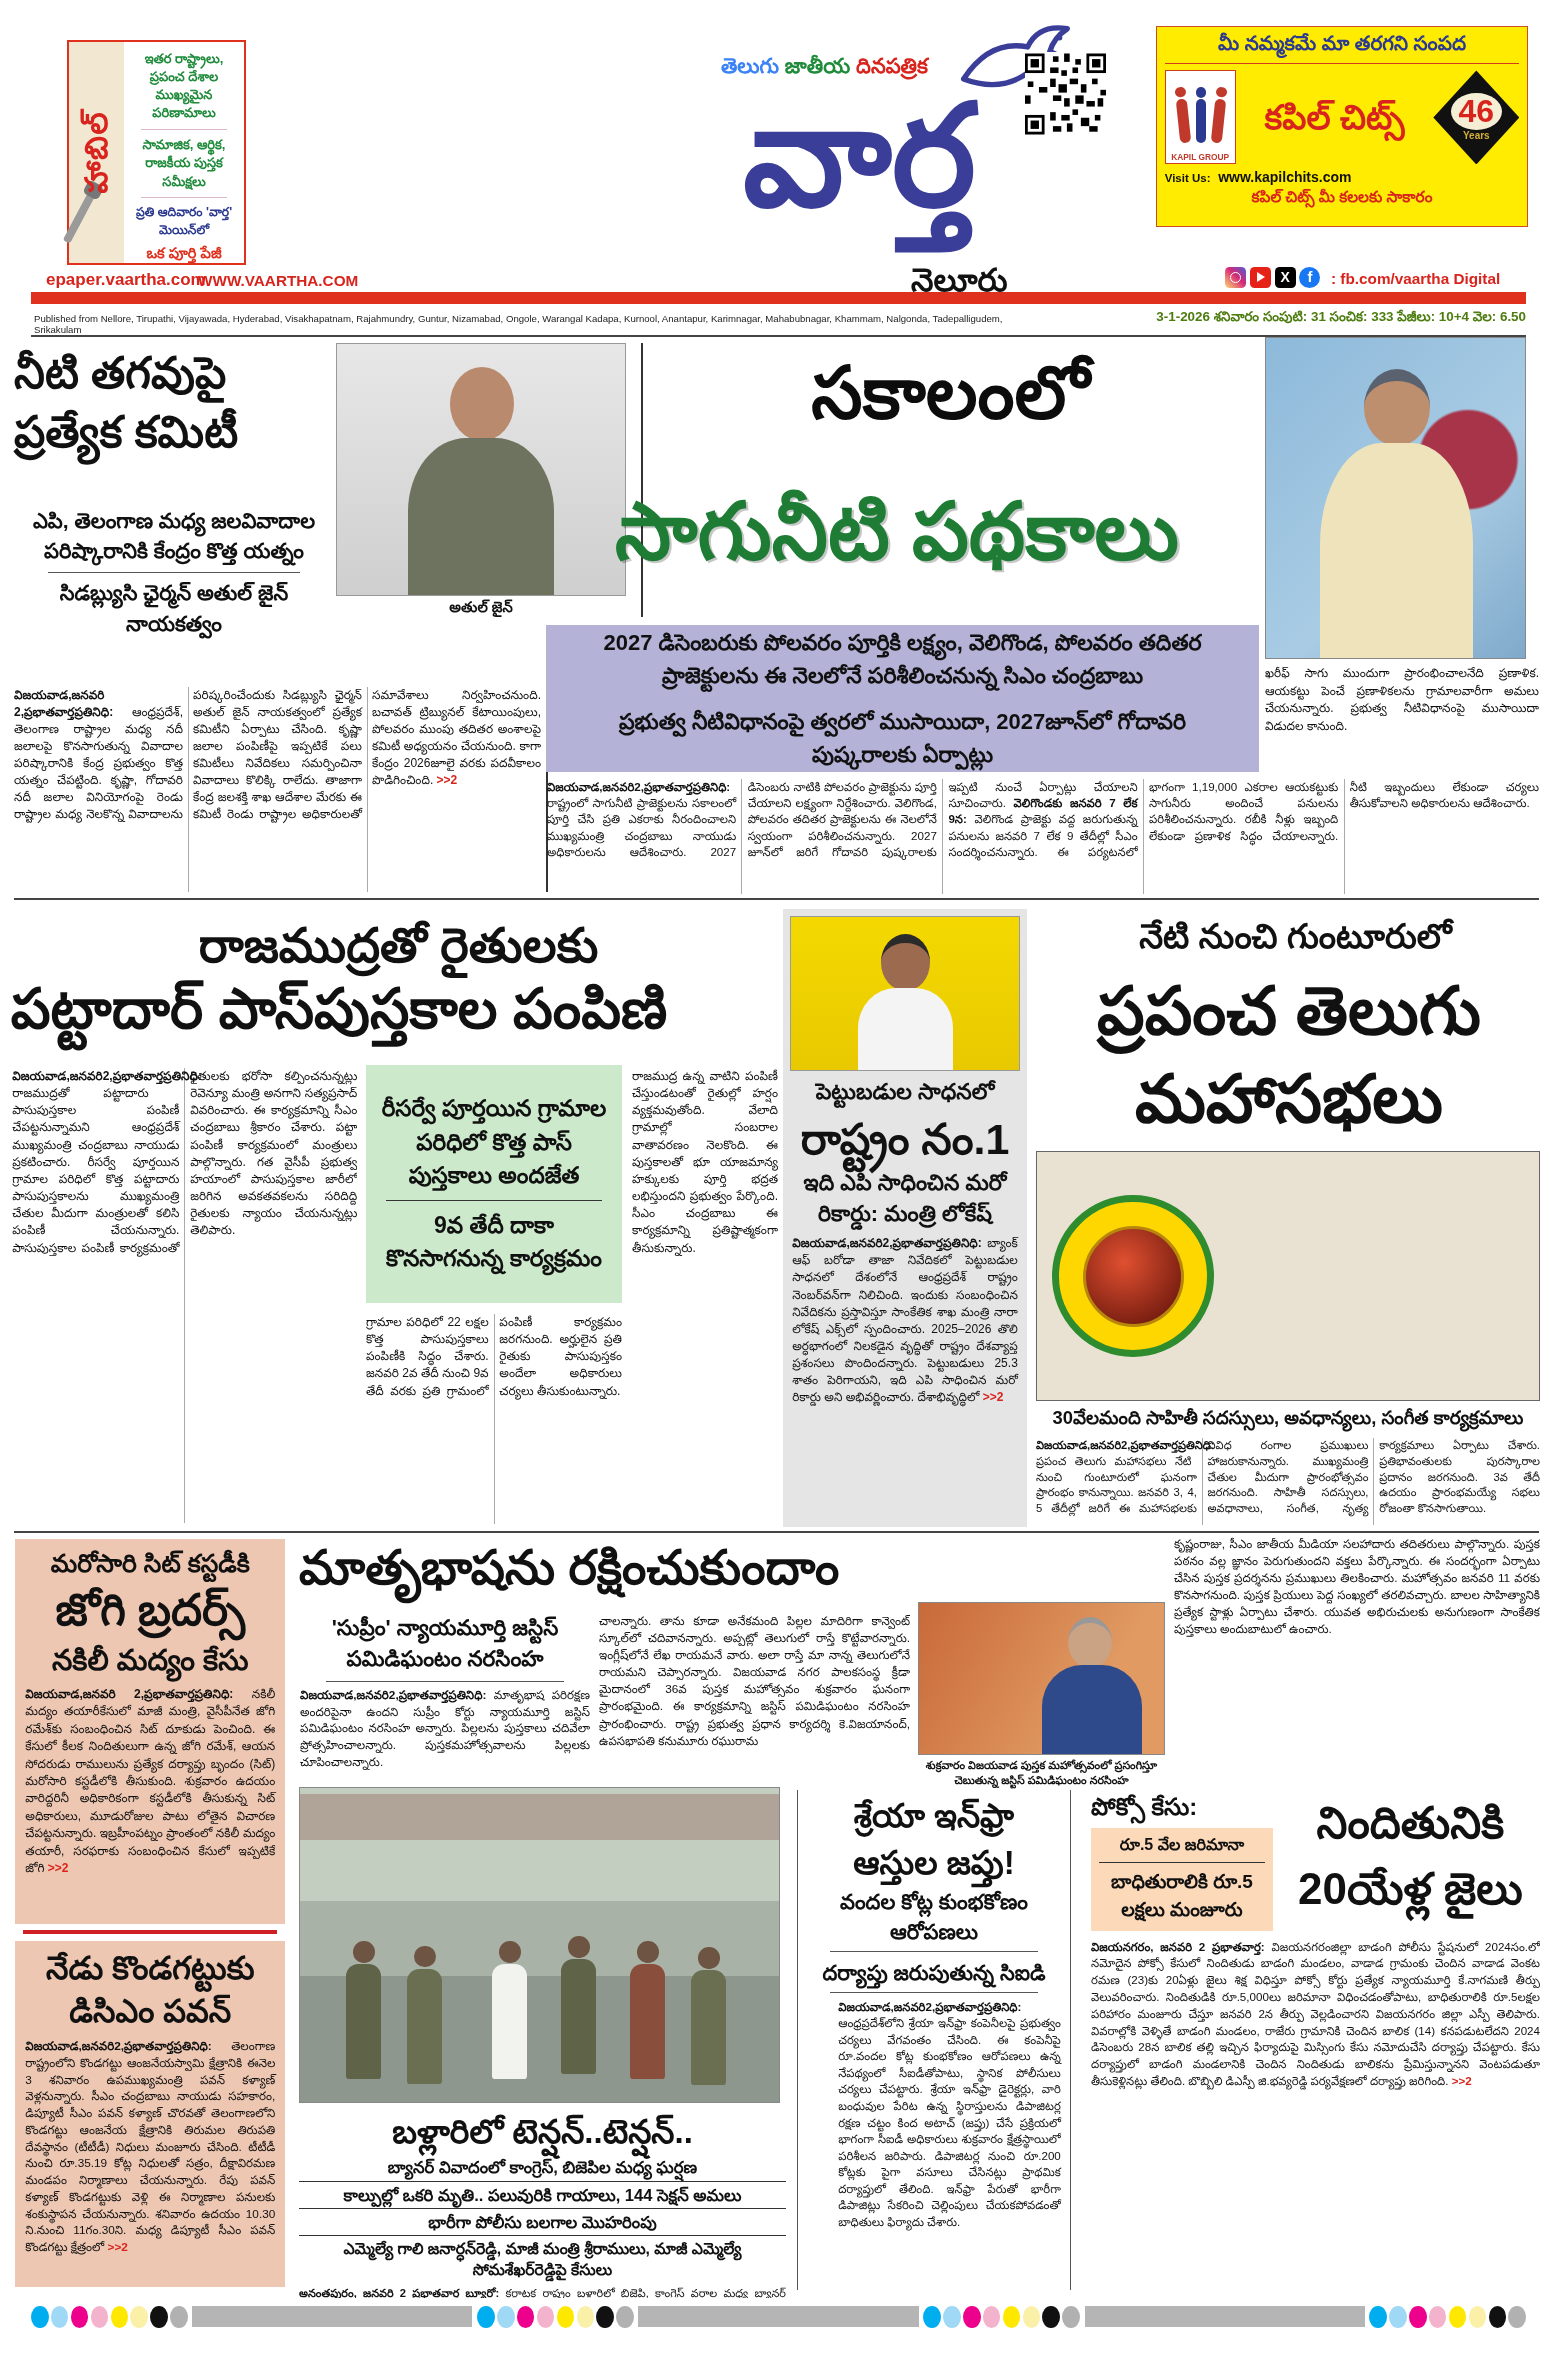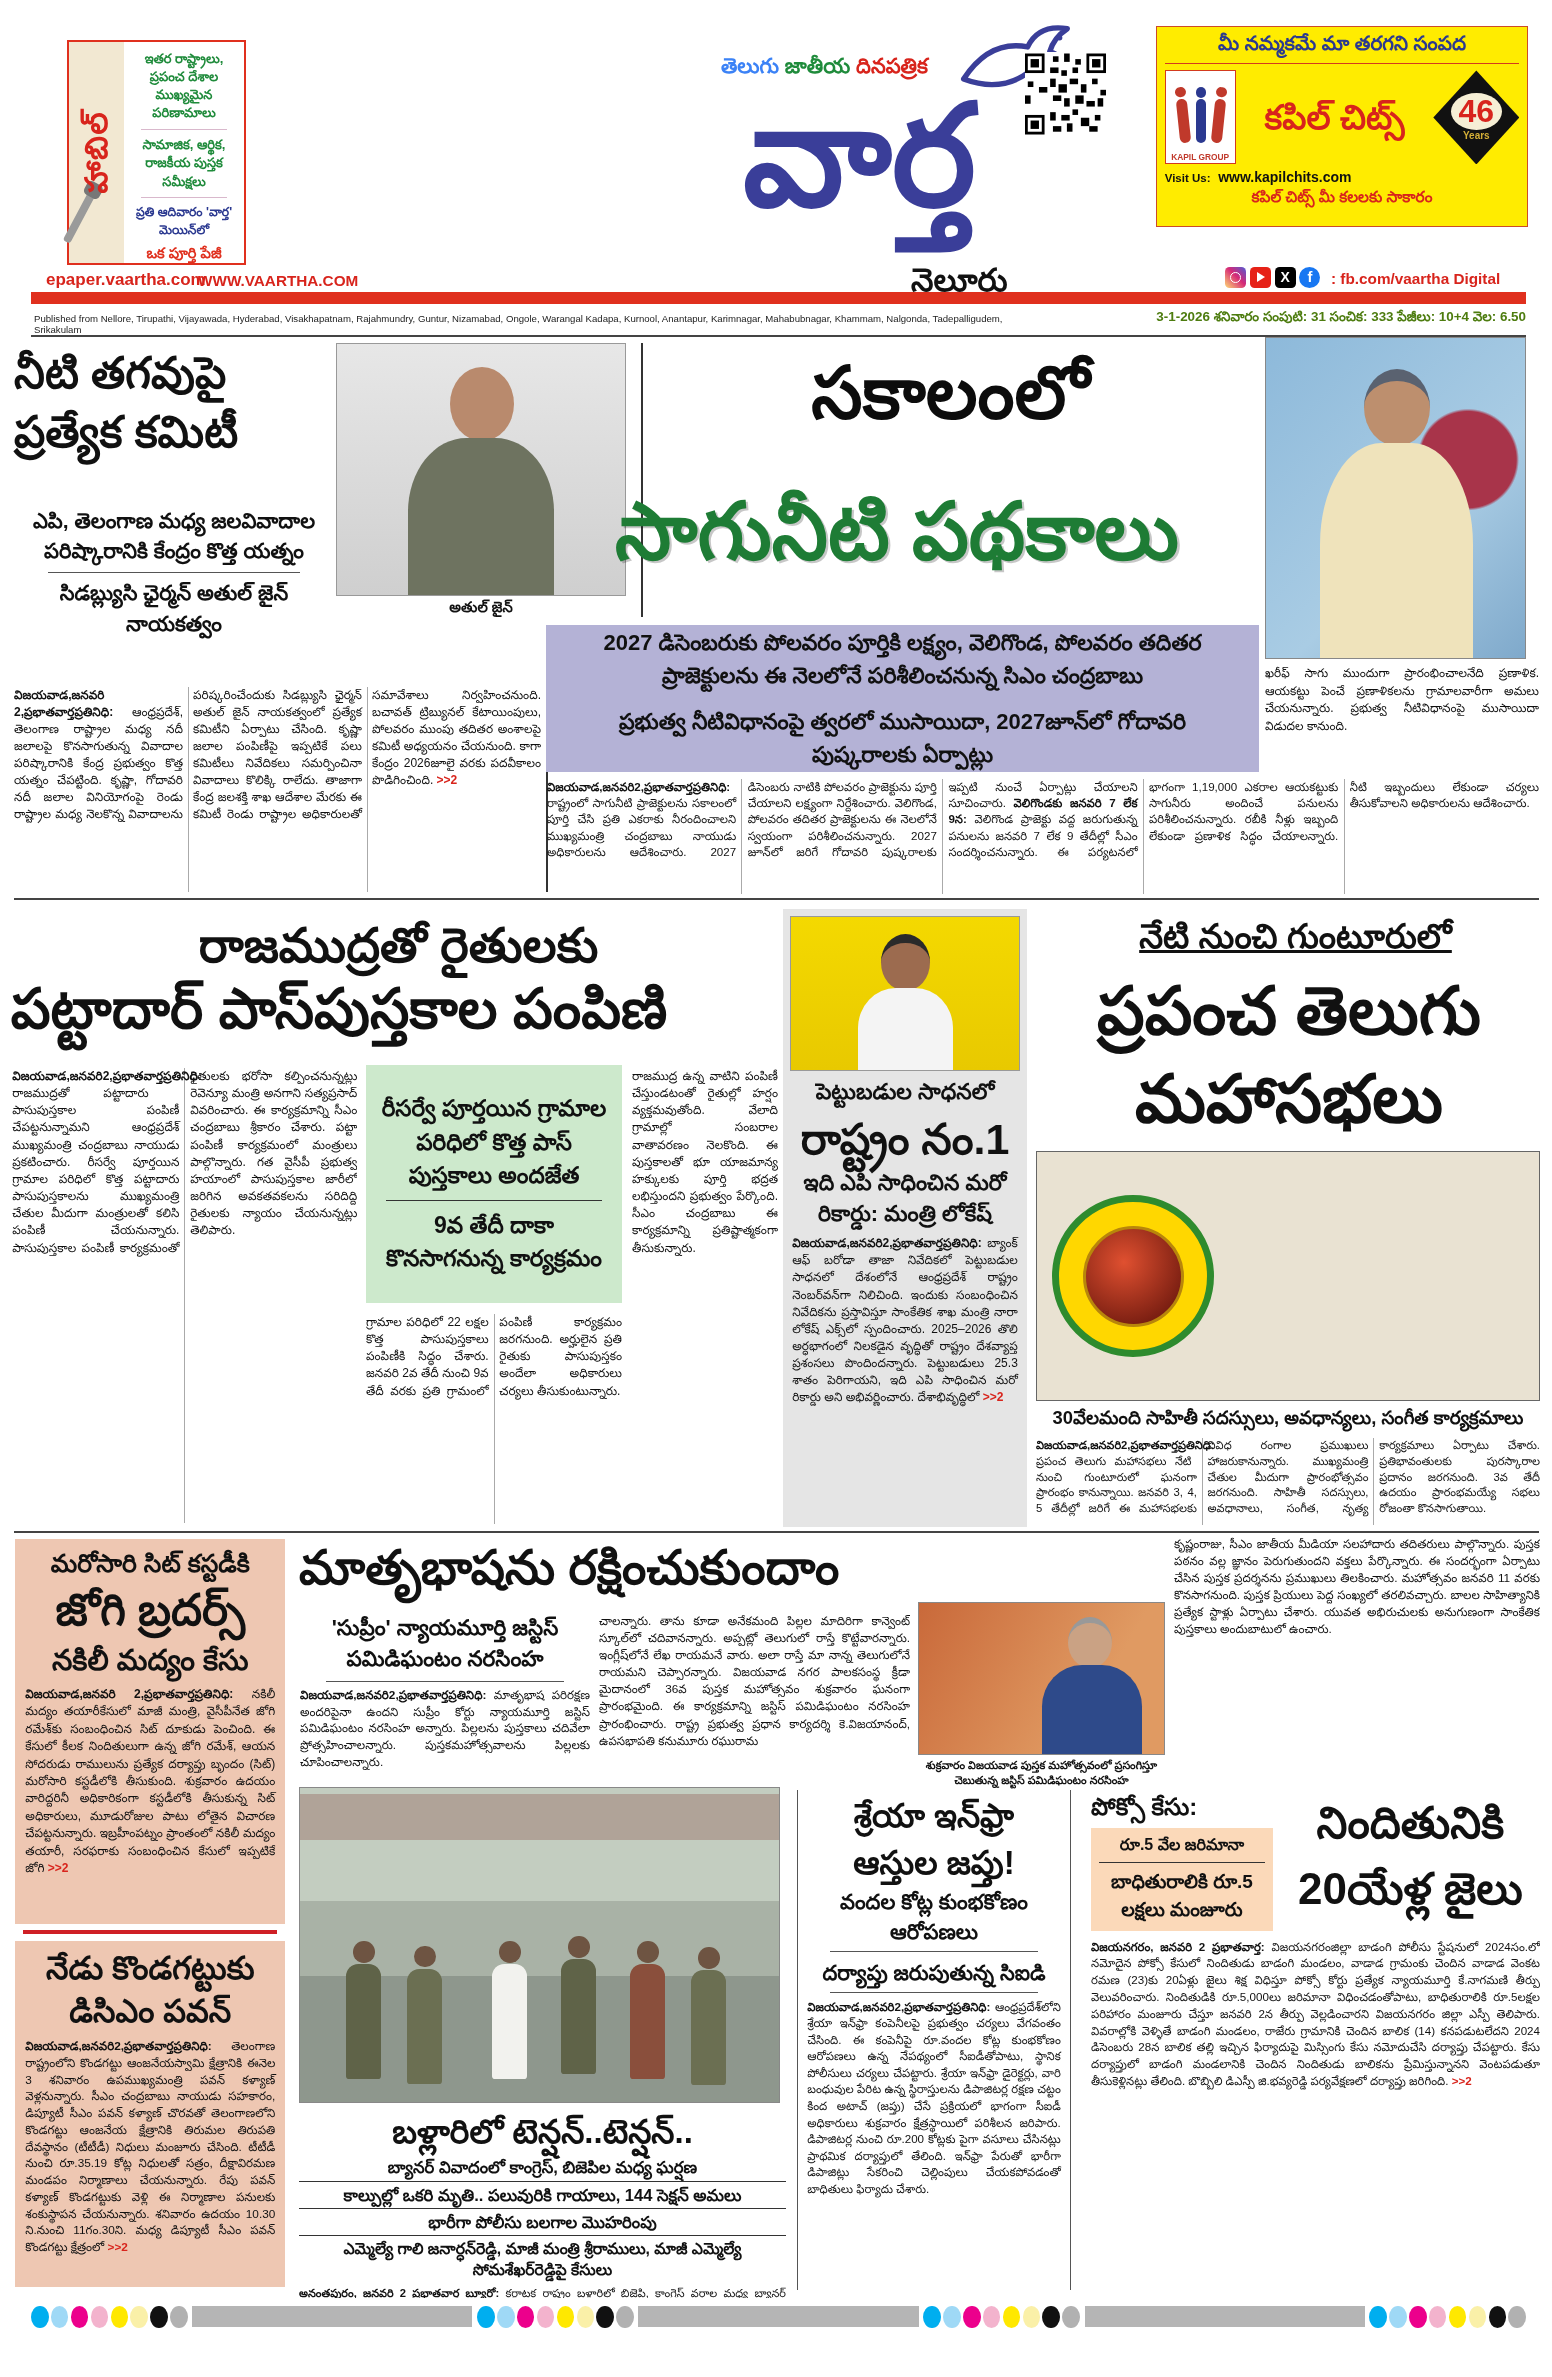--- a/index.html
+++ b/index.html
@@ -103,21 +103,21 @@
   #pb-body-mid { left:366px; top:1314px; width:256px; height:210px; column-count:2; column-gap:10.7px; column-rule:0.8px solid #aaa; font-size:12px; line-height:1.43; }
   #pb-body-right { left:632px; top:1068px; width:146px; height:455px; font-size:12px; line-height:1.43; }
 
   #rank1 { left:783px; top:909px; width:244px; height:618px; background:#e5e5e5; }
   #photo-lokesh { width:230px; height:155px; margin:7px auto 0; background:linear-gradient(180deg,#f4d900,#e8c900); border:0.8px solid #999; position:relative; overflow:hidden; }
   .r1-kicker { text-align:center; font-size:22px; font-weight:bold; margin-top:7.7px; }
   .r1-head { text-align:center; font-size:43px; font-weight:bold; line-height:1.35; }
   .r1-sub { text-align:center; font-size:22px; font-weight:bold; line-height:1.4; padding:0 6.1px; }
   .r1-body { padding:6.1px 9.2px 0; font-size:12px; line-height:1.42; }
 
-  #ms-kicker { left:1073px; top:912px; width:445px; text-align:center; font-size:34px; font-weight:bold; line-height:1.45;text-decoration:underline; }
+  #ms-kicker { left:1073px; top:912px; width:445px; text-align:center; font-size:34px; font-weight:bold; line-height:1.45; }
   #ms-headline { left:1036px; top:967px; width:506px; text-align:center; font-size:67px; font-weight:bold; line-height:1.32; }
   #ms-box { left:1036px; top:1151px; width:504px; height:250px; background:#e9e2d2; border:1.1px solid #666; display:flex; }
   .ms-points { flex:1; padding:9.2px 12.3px; display:flex; flex-direction:column; justify-content:space-around; text-align:center; }
   .ms-pt { font-size:17.6px; font-weight:bold; line-height:1.4; }
   .ms-ptdiv { height:0.8px; background:#555; width:90%; margin:3.1px auto; }
   .ms-emblem { width:192px; display:flex; align-items:center; justify-content:center; }
   .emb-outer { width:162px; height:162px; border-radius:50%; background:#ffd700; border:7px solid #2e8b2e; display:flex; align-items:center; justify-content:center; }
   .emb-inner { width:101px; height:101px; border-radius:50%; background:radial-gradient(circle at 40% 35%, #e05030, #7b1f12 75%); border:3.8px solid #b8860b; }
   #ms-strip { left:1036px; top:1407px; width:504px; text-align:center; font-size:18.4px; font-weight:bold; }
   #ms-body { left:1036px; top:1438px; width:504px; height:87px; column-count:3; column-gap:10.7px; column-rule:0.8px solid #aaa; font-size:11.3px; line-height:1.4; }
@@ -151,21 +151,21 @@
 
   #ballari { left:299px; top:2109px; width:487px; height:189px; overflow:hidden; }
   .bl-head { text-align:center; font-size:33px; font-weight:bold; line-height:1.4; }
   .bl-sub { text-align:center; font-size:16.5px; font-weight:bold; line-height:1.3; padding:2.3px 0; border-bottom:1.1px solid #333; }
   .bl-sub4 { text-align:center; font-size:15.7px; font-weight:bold; line-height:1.3; padding:3.1px 0; }
   .bl-body { font-size:11.2px; line-height:1.4; margin-top:2.3px; }
 
   #shreya { left:797px; top:1790px; width:274px; height:500px; border-left:1.1px solid #555; border-right:1.1px solid #555; padding:1.5px 9.2px; overflow:hidden; }
   .sh-head { text-align:center; font-size:33px; font-weight:bold; line-height:1.45; }
   .sh-sub { text-align:center; font-size:21px; font-weight:bold; line-height:1.4; }
-  .sh-body { font-size:11.6px; line-height:1.43; margin-top:3.1px; }
+  .sh-body { font-size:11.6px; line-height:1.43; margin-top:3.1px;margin-left:31px; }
 
   #pocso { left:1091px; top:1790px; width:449px; height:500px; overflow:hidden; }
   .pc-toprow { display:flex; gap:7.7px; }
   .pc-left { width:182px; flex:none; }
   .pc-kicker { font-size:24px; font-weight:bold; line-height:1.4; }
   .pc-box { background:#fbd9b9; padding:7.7px 7.7px; margin-top:4.6px; text-align:center; }
   .pc-b1 { font-size:16px; font-weight:bold; border-bottom:1.1px solid #333; padding-bottom:4.6px; }
   .pc-b2 { font-size:19px; font-weight:bold; line-height:1.45; padding-top:4.6px; }
   .pc-head { flex:1; text-align:center; font-size:44px; font-weight:bold; line-height:1.5; }
   .pc-body { font-size:11.6px; line-height:1.45; margin-top:7.7px; }

